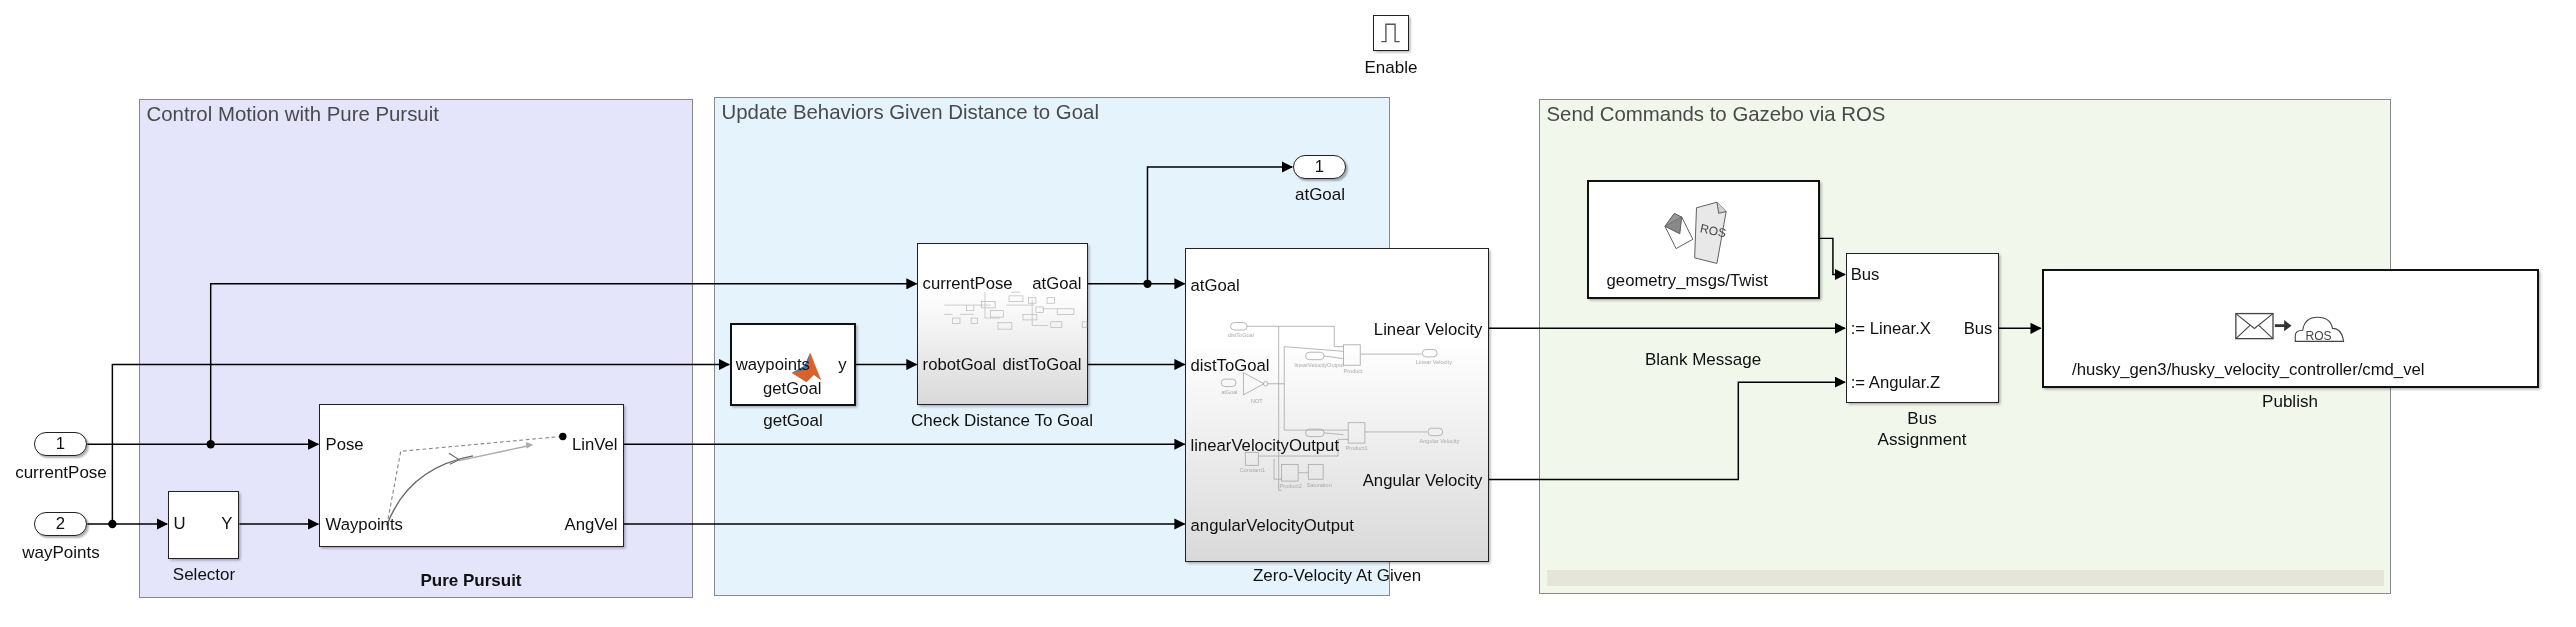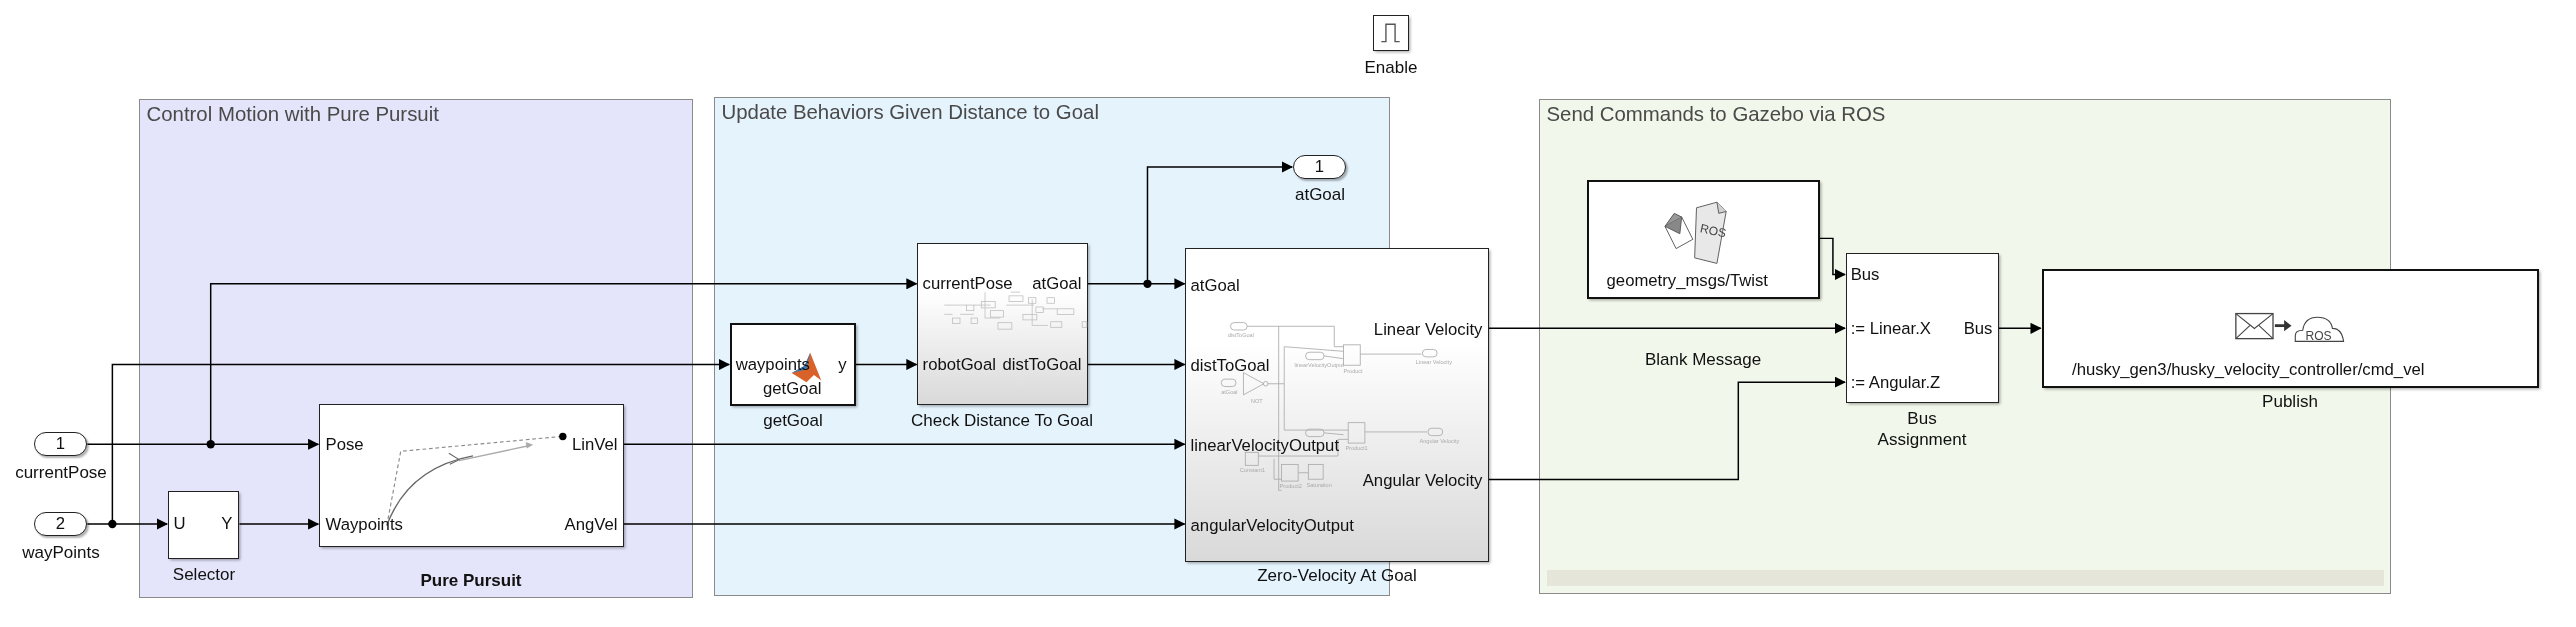--- a/index.html
+++ b/index.html
@@ -188,21 +188,21 @@
       <text x="130" y="256">Saturation</text>
     </g>
   </svg>
   <span class="port" style="left:4.6px;top:29px;">atGoal</span>
   <span class="port" style="left:4.6px;top:109px;">distToGoal</span>
   <span class="port" style="left:4.6px;top:189px;">linearVelocityOutput</span>
   <span class="port" style="left:4.6px;top:269px;">angularVelocityOutput</span>
   <span class="port" style="right:5.6px;top:73px;">Linear Velocity</span>
   <span class="port" style="right:5.6px;top:224px;">Angular Velocity</span>
 </div>
-<div class="blabel" style="left:1337px;top:565px;">Zero-Velocity At Goal</div>
+<div class="blabel" style="left:1337px;top:565px;">Zero-Velocity At Given</div>
 
 <div class="block thick" style="left:1587px;top:180px;width:233px;height:119px;">
   <svg class="mini" width="102" height="79" style="left:63px;top:9.3px;" viewBox="0 0 110 85">
     <path d="M48,18 L70,12 L80,22 L70,78 L46,72 z" fill="#e8e8e8" stroke="#555" stroke-width="1"></path>
     <path d="M70,12 L72,24 L80,22" fill="#d0d0d0" stroke="#555" stroke-width="1"></path>
     <text x="52" y="46" font-size="13" fill="#444" font-family="Liberation Sans, sans-serif" transform="rotate(12 60 42)">ROS</text>
     <path d="M14,38 L32,28 L44,52 L26,62 z" fill="#fff" stroke="#555" stroke-width="1"></path>
     <path d="M14,38 L24,24 L32,28 z" fill="#999" stroke="#555" stroke-width="1"></path>
     <path d="M14,38 L30,46 L32,28" fill="#888" stroke="#555" stroke-width="1"></path>
   </svg>

